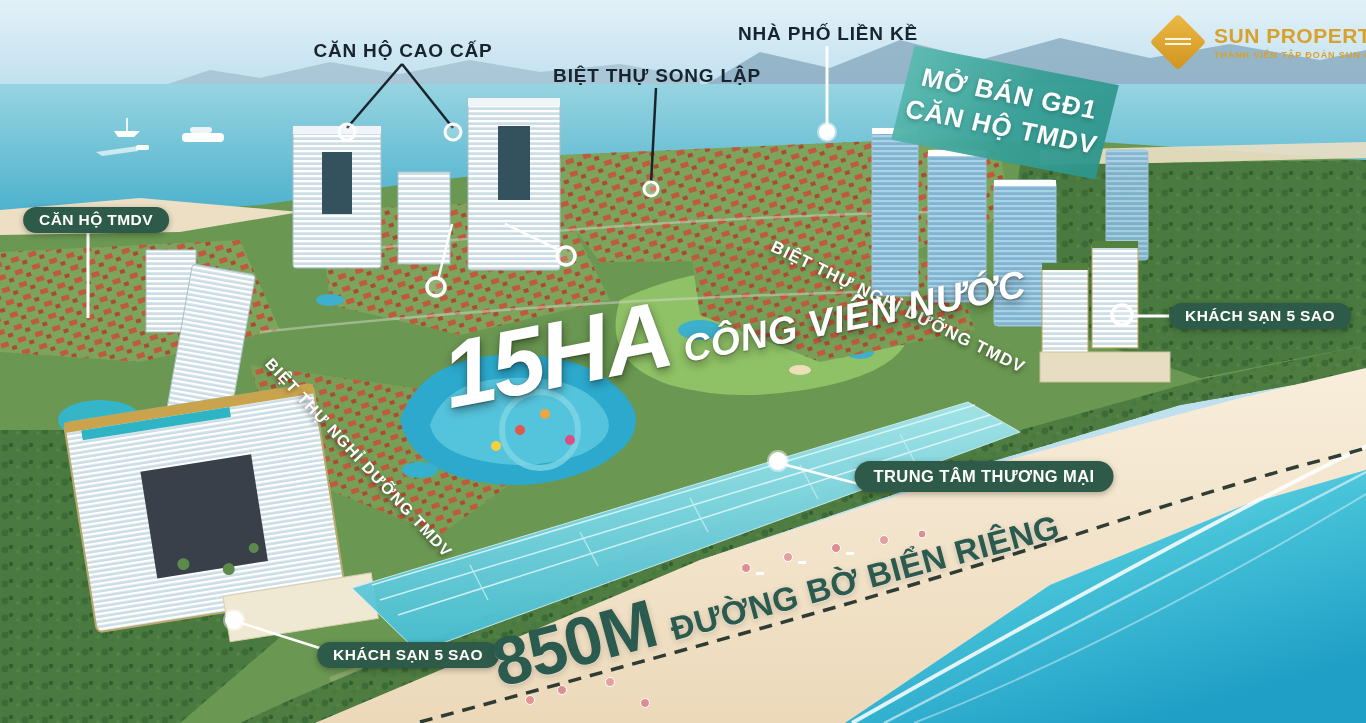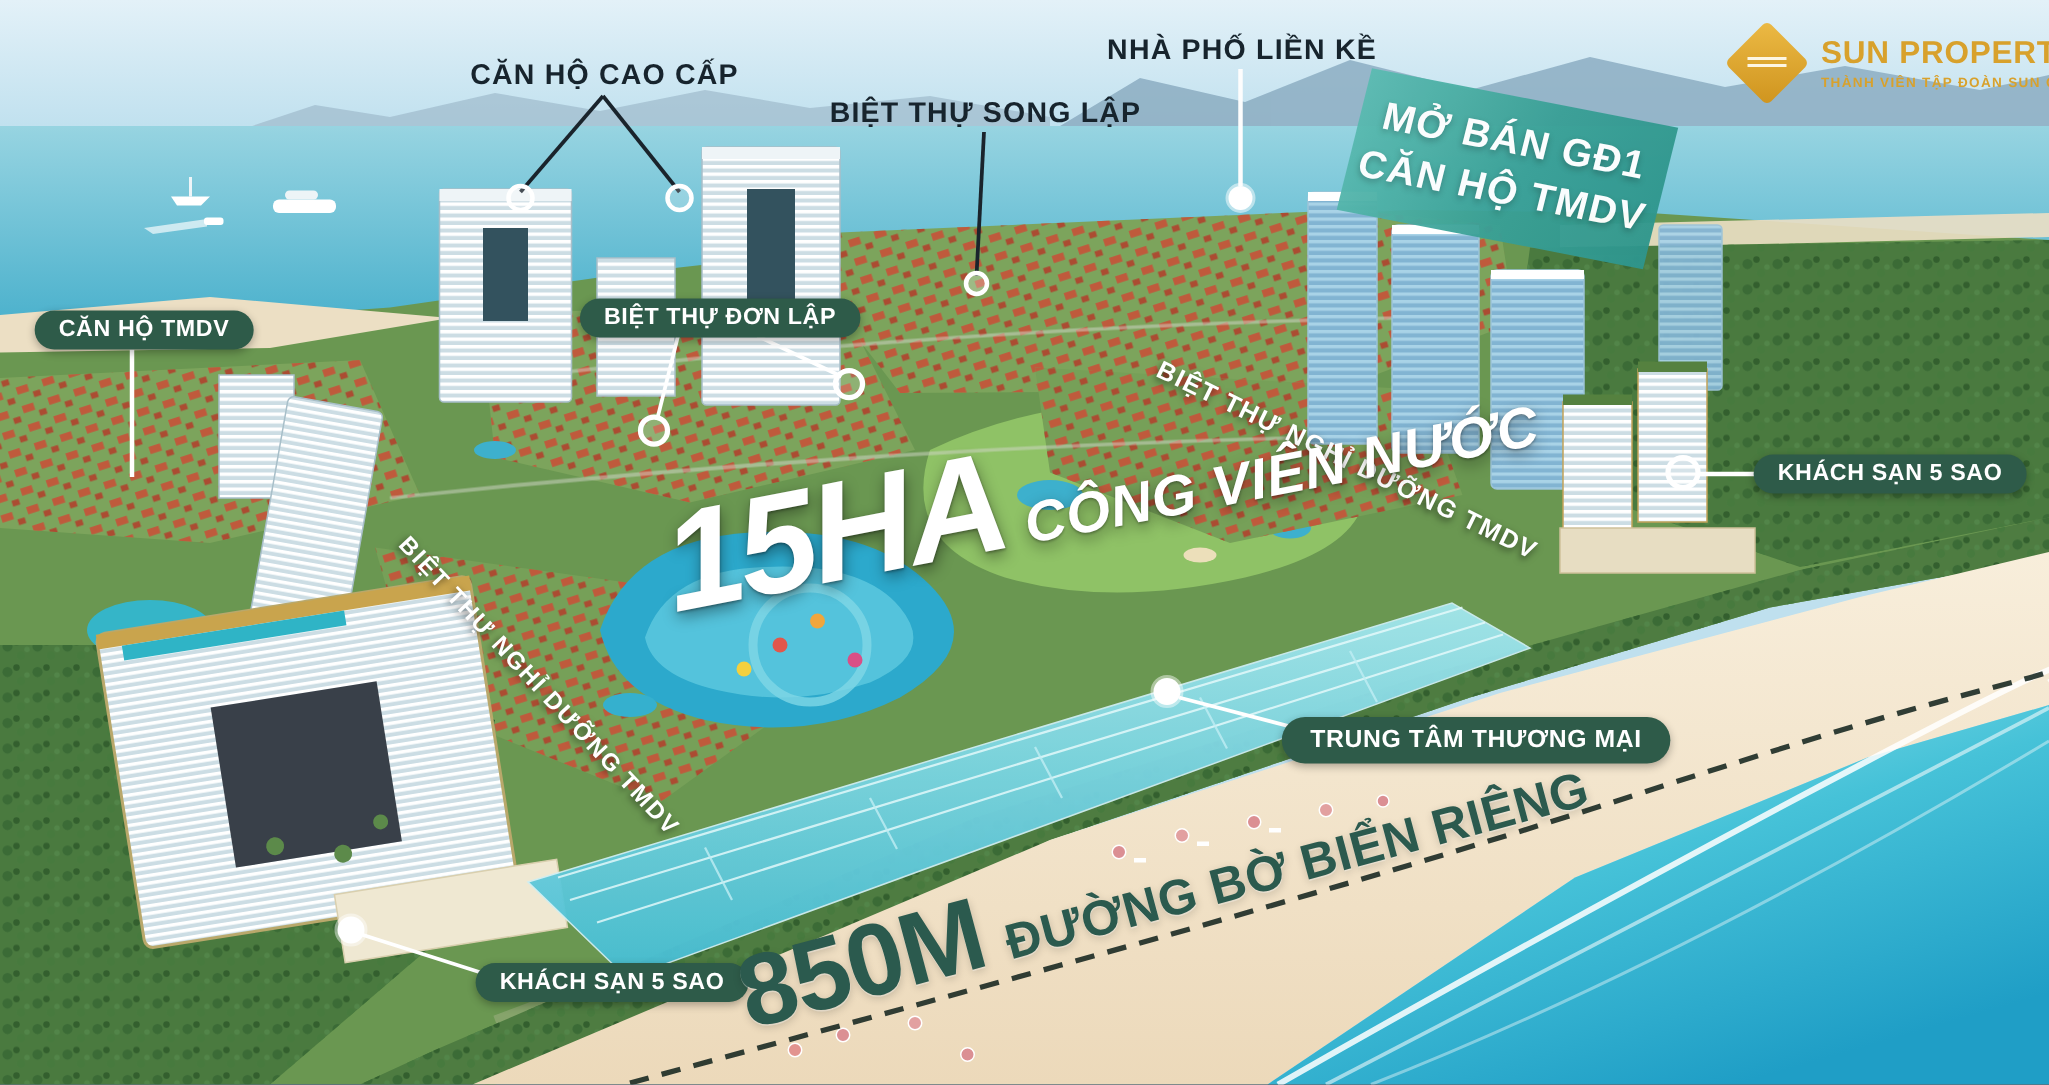--- a/index.html
+++ b/index.html
@@ -314,23 +314,22 @@
       <div class="brand-diamond">
           <div class="brand-sun"></div>
         </div>
       <div class="brand-text">
         <div class="brand-name"><span>SUN PROPERTY</span></div>
         <div class="brand-tagline">THÀNH VIÊN TẬP ĐOÀN SUN GROUP</div>
       </div>
     </div>
 
     <div class="pill" style="left:96px;top:207px">CĂN HỘ TMDV</div>
-    <div class="pill" style="left:480px;top:199px">BIỆT THỰ ĐƠN LẬP</div>
     <div class="pill" style="left:1260px;top:303px">KHÁCH SẠN 5 SAO</div>
-    <div class="pill big" style="left:984px;top:478px">TRUNG TÂM THƯƠNG MẠI</div>
+    <div class="pill big" style="left:984px;top:461px">TRUNG TÂM THƯƠNG MẠI</div>
     <div class="pill" style="left:408px;top:642px">KHÁCH SẠN 5 SAO</div>
 
     <div class="rotlabel left">BIỆT THỰ NGHỈ DƯỠNG TMDV</div>
     <div class="rotlabel right">BIỆT THỰ NGHỈ DƯỠNG TMDV</div>
 
     <div class="wp-text">
       <span class="wp-size">15HA</span>
       <span class="wp-label">CÔNG VIÊN NƯỚC</span>
     </div>
 

